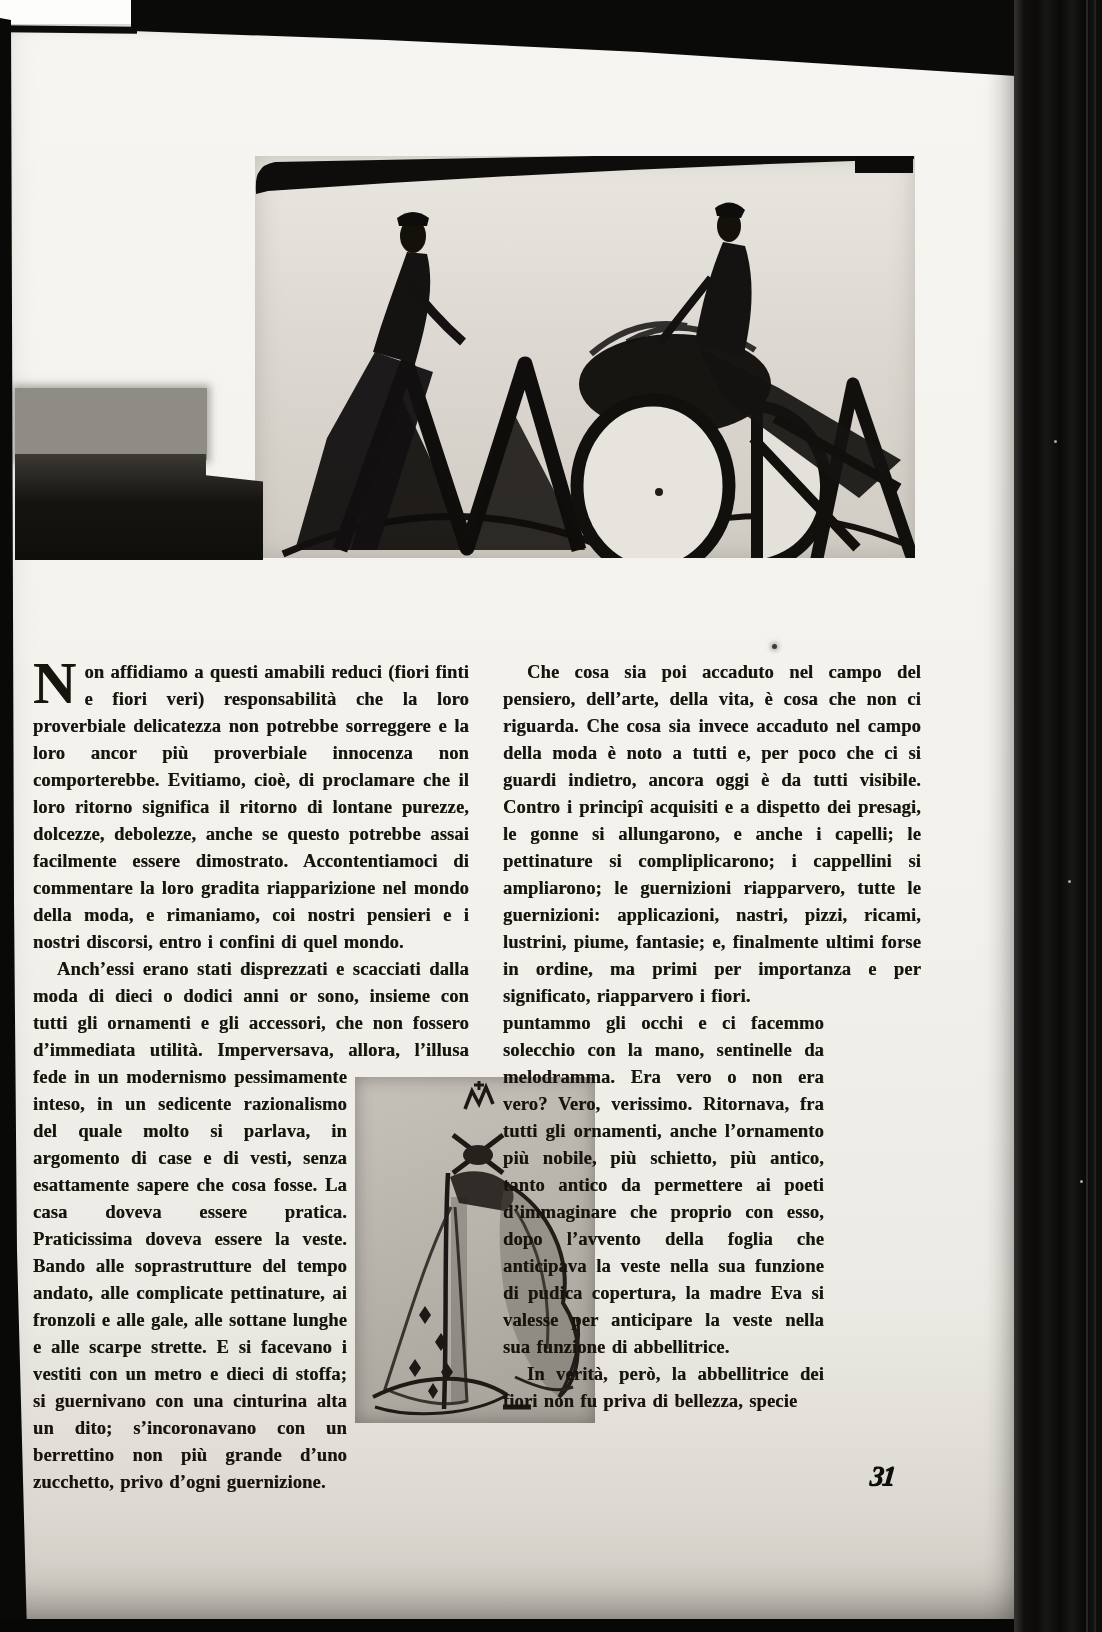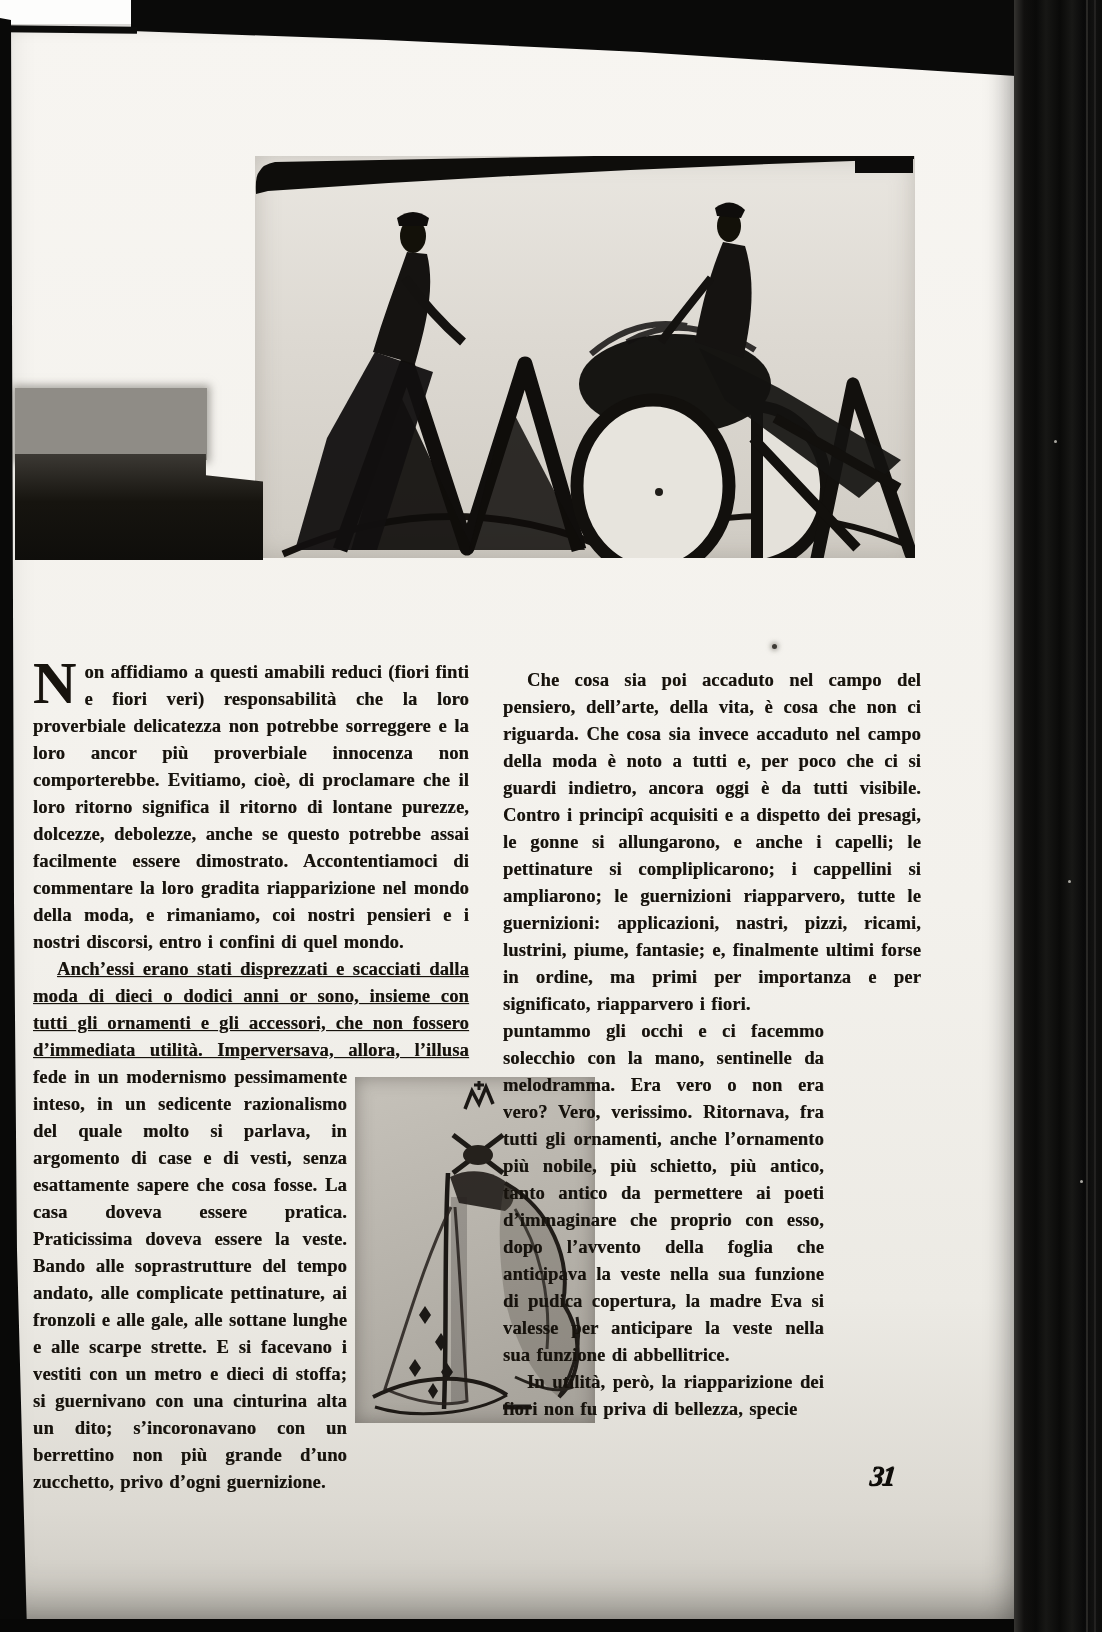--- a/index.html
+++ b/index.html
@@ -40,24 +40,24 @@
         clip-path:polygon(0 0,77% 0,77% 20%,100% 26%,100% 100%,0 100%);
         box-shadow:0 0 12px 5px rgba(35,32,27,.55);}
   .speck-dot{position:absolute;left:772px;top:644px;width:5px;height:5px;border-radius:50%;
         background:#3d3a35;box-shadow:0 0 4px 2px rgba(120,115,108,.5);}
 
   
   .col{position:absolute;top:658px;color:#17130d;font-size:18.6px;line-height:27px;
         font-weight:700;text-align:justify;letter-spacing:.1px;word-spacing:1.5px;
         text-shadow:.3px .3px 0 rgba(23,19,13,.55);}
   .col-left{left:33px;width:436px;}
-  .col-right{left:503px;width:418px;margin-top:8px;}
+  .col-right{left:503px;width:418px;}
   .col p{margin:0;}
   .indent{text-indent:24px;}
-  .justify-last{text-align-last:justify;text-decoration:underline;}
+  .justify-last{text-align-last:justify;}
   .narrow-left{width:314px;}
   .narrow-right{margin-left:97px;width:321px;}
   .dropcap{float:left;font-size:60px;line-height:44px;padding:3px 8px 0 0;font-weight:700;}
   .page-number{position:absolute;left:870px;top:1460px;font-size:28px;font-weight:700;
         font-style:italic;letter-spacing:-2px;color:#0f0d0a;transform:skewX(-6deg);
         text-shadow:.6px .6px 0 #0f0d0a;}
 
   svg{display:block;}
 </style>
 </head>
@@ -150,21 +150,21 @@
 
   <div class="col col-left">
     <p><span class="dropcap">N</span><span>on affidiamo a questi amabili reduci (fiori finti e fiori veri) responsabilità che la loro proverbiale delicatezza non potrebbe sorreggere e la loro ancor più proverbiale innocenza non comporterebbe. Evitiamo, cioè, di proclamare che il loro ritorno significa il ritorno di lontane purezze, dolcezze, debolezze, anche se questo potrebbe assai facilmente essere dimostrato. Accontentiamoci di commentare la loro gradita riapparizione nel mondo della moda, e rimaniamo, coi nostri pensieri e i nostri discorsi, entro i confini di quel mondo.</span></p>
     <p class="indent justify-last">Anch’essi erano stati disprezzati e scacciati dalla moda di dieci o dodici anni or sono, insieme con tutti gli ornamenti e gli accessori, che non fossero d’immediata utilità. Imperversava, allora, l’illusa</p>
     <p class="narrow-left">fede in un modernismo pessimamente inteso, in un sedicente razionalismo del quale molto si parlava, in argomento di case e di vesti, senza esattamente sapere che cosa fosse. La casa doveva essere pratica. Praticissima doveva essere la veste. Bando alle soprastrutture del tempo andato, alle complicate pettinature, ai fronzoli e alle gale, alle sottane lunghe e alle scarpe strette. E si facevano i vestiti con un metro e dieci di stoffa; si guernivano con una cinturina alta un dito; s’incoronavano con un berrettino non più grande d’uno zucchetto, privo d’ogni guernizione.</p>
   </div>
 
   <div class="col col-right">
     <p class="indent">Che cosa sia poi accaduto nel campo del pensiero, dell’arte, della vita, è cosa che non ci riguarda. Che cosa sia invece accaduto nel campo della moda è noto a tutti e, per poco che ci si guardi indietro, ancora oggi è da tutti visibile. Contro i principî acquisiti e a dispetto dei presagi, le gonne si allungarono, e anche i capelli; le pettinature si compliplicarono; i cappellini si ampliarono; le guernizioni riapparvero, tutte le guernizioni: applicazioni, nastri, pizzi, ricami, lustrini, piume, fantasie; e, finalmente ultimi forse in ordine, ma primi per importanza e per significato, riapparvero i fiori.</p>
     <p class="narrow-right">puntammo gli occhi e ci facemmo solecchio con la mano, sentinelle da melodramma. Era vero o non era vero? Vero, verissimo. Ritornava, fra tutti gli ornamenti, anche l’ornamento più nobile, più schietto, più antico, tanto antico da permettere ai poeti d’immaginare che proprio con esso, dopo l’avvento della foglia che anticipava la veste nella sua funzione di pudica copertura, la madre Eva si valesse per anticipare la veste nella sua funzione di abbellitrice.</p>
-    <p class="narrow-right indent">In utilità, però, la riapparizione dei fiori non fu priva di bellezza, specie</p>
+    <p class="narrow-right indent">In verità, però, la abbellitrice dei fiori non fu priva di bellezza, specie</p>
   </div>
 
   <div class="page-number">31</div>
 
   <div class="left-border"></div>
   <div class="bottom-strip"></div>
   <div class="spine">
     <div class="streak" style="left:72px;"></div>
     <div class="streak" style="left:80px;opacity:.3;"></div>
     <div class="speck" style="left:40px;top:440px;"></div>

